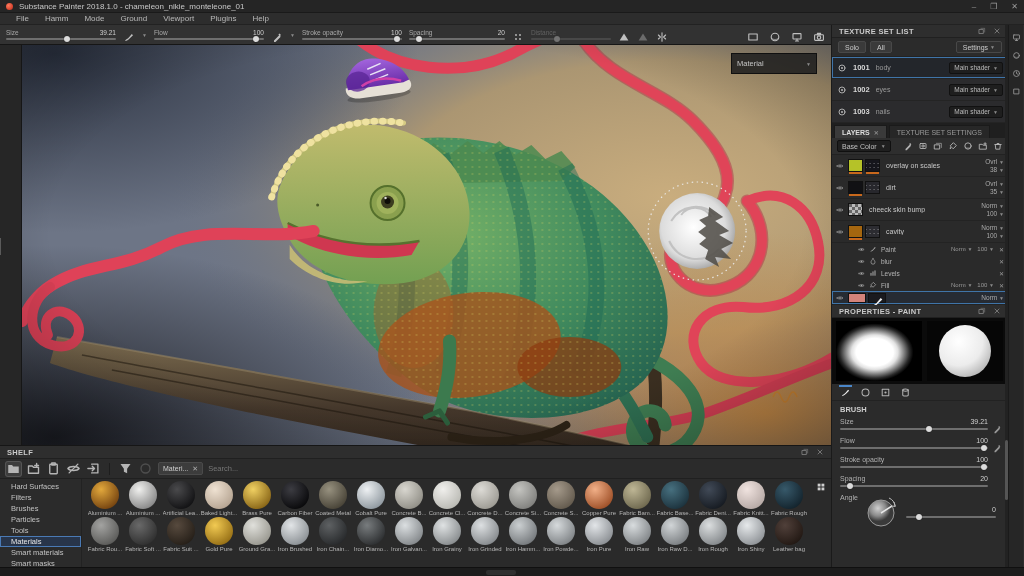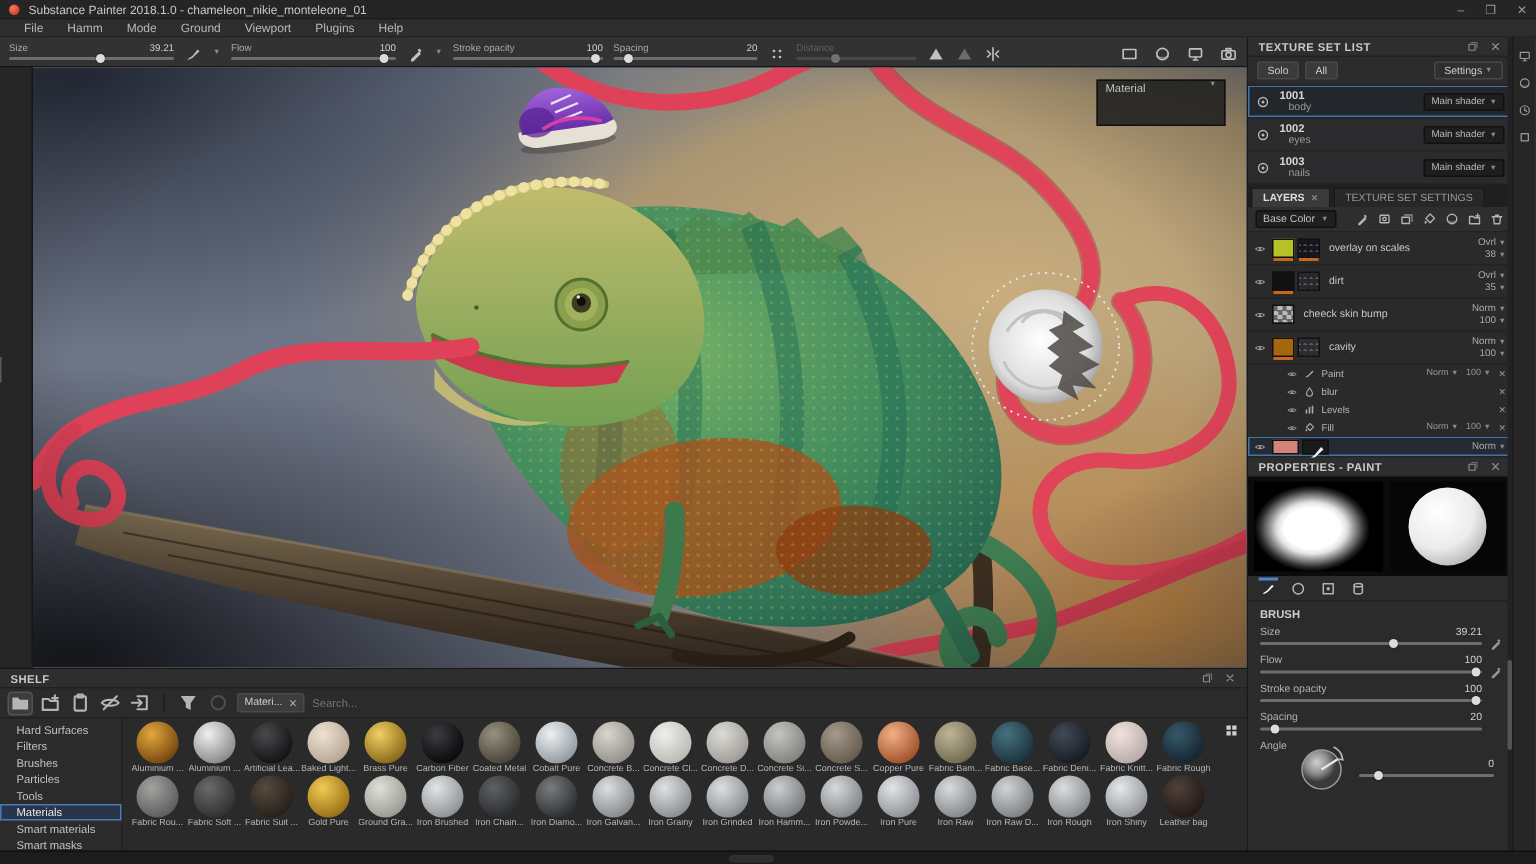--- a/index.html
+++ b/index.html
@@ -31,21 +31,21 @@
 .tb-right{margin-left:auto;display:flex;gap:10px;align-items:center}
 .chev{font-size:5px;color:#8a8a8a;line-height:4px}
 
 .workspace{height:400px;display:flex;min-height:0}
 .toolstrip{width:22px;background:#262626;border-right:1px solid #161616;display:flex;align-items:center;padding-top:3px;gap:4px}
 .tool{width:16px;height:15px;display:flex;align-items:center;justify-content:center;border-radius:2px;color:#b0b0b0}
 .tool.sel{background:#454545;color:#f0f0f0;box-shadow:0 0 0 1px #5a5a5a}
 .tool.gap{margin-top:8px}
 .viewport{flex:1;position:relative;background:#6d7586;overflow:hidden}
 .viewport svg.scene{position:absolute;inset:0;width:100%;height:100%}
-.vp-combo{position:absolute;top:8px;right:14px;width:86px;height:31px;background:rgba(32,32,32,.88);border:1px solid #101010;display:flex;padding:0 5px;font-size:7.5px;color:#c4c4c4}
+.vp-combo{position:absolute;top:8px;right:14px;width:86px;height:21px;background:rgba(32,32,32,.88);border:1px solid #101010;display:flex;align-items:center;padding:0 5px;font-size:7.5px;color:#c4c4c4}
 .vp-combo .chev{margin-left:auto}
 
 .shelf{height:122px;background:#2b2b2b;border-top:1px solid #161616;display:flex;flex-direction:column}
 .panel-h{height:13px;background:#2e2e2e;display:flex;align-items:center;padding:0 7px;font-size:7.5px;font-weight:bold;letter-spacing:.3px;color:#c9c9c9;border-bottom:1px solid #202020}
 .panel-h .ph-ic{margin-left:auto;display:flex;gap:7px}
 .panel-h .ph-ic .ic{width:8px;height:8px;color:#8f8f8f}
 .shelf-toolbar{height:20px;display:flex;align-items:center;gap:5px;padding:0 6px;border-bottom:1px solid #202020}
 .sbtn{width:15px;height:14px;display:flex;align-items:center;justify-content:center;border-radius:2px;color:#b5b5b5}
 .sbtn.sel{background:#3d3d3d;box-shadow:0 0 0 1px #555}
 .sep{width:1px;height:12px;background:#1d1d1d;margin:0 3px}
@@ -64,21 +64,21 @@
 .mat .ml{font-size:6px;color:#b5b5b5;margin-top:1px;max-width:37px;overflow:hidden;white-space:nowrap;line-height:7px}
 .gridicon{position:absolute;top:3px;right:5px;width:10px;height:10px;color:#cfcfcf}
 
 .right-col{width:177px;background:#2b2b2b;display:flex;flex-direction:column;border-right:1px solid #1a1a1a;position:relative}
 .tsl-controls{height:19px;display:flex;align-items:center;gap:4px;padding:0 6px;border-bottom:1px solid #222}
 .mbtn{height:12px;padding:0 6px;background:#3a3a3a;border:1px solid #484848;border-radius:2px;font-size:7px;color:#ccc;display:flex;align-items:center}
 .mbtn.settings{margin-left:auto;background:#2f2f2f}
 .ts-row{height:22px;display:flex;align-items:center;padding:0 5px;border-bottom:1px solid #242424;background:#2b2b2d}
 .ts-row.sel{box-shadow:inset 0 0 0 1px #3f74a8;background:#23262b}
 .ts-radio{width:10px;height:10px;color:#b8b8b8;margin-right:6px}
-.ts-texts{display:flex;flex-direction:column;line-height:8px}
+.ts-texts{display:flex;flex-direction:row;line-height:8px}
 .ts-id{font-size:7.5px;font-weight:bold;color:#d5d5d5}
 .ts-name{font-size:7px;color:#9a9a9a;padding-left:6px}
 .shader-btn{margin-left:auto;height:12px;background:#1e1e1e;border:1px solid #111;border-radius:2px;font-size:6.5px;color:#bbb;display:flex;align-items:center;padding:0 4px;gap:3px}
 .tabs{height:15px;background:#1f1f1f;display:flex;align-items:flex-end;gap:2px;padding:2px 2px 0}
 .tab{height:13px;display:flex;align-items:center;gap:4px;padding:0 7px;font-size:7px;color:#999;background:#272727;border:1px solid #1a1a1a;border-bottom:none}
 .tab.active{background:#3a3a3a;color:#ddd;font-weight:bold}
 .ltb{height:17px;display:flex;align-items:center;gap:5px;padding:0 5px;border-bottom:1px solid #222;background:#2e2e2e}
 .selbox{height:12px;background:#1f1f1f;border:1px solid #101010;border-radius:2px;font-size:7px;color:#c0c0c0;display:flex;align-items:center;padding:0 4px;gap:4px}
 .ltb .ics{margin-left:auto;display:flex;gap:5px}
 .ltb .ics .ic{width:10px;height:10px}

